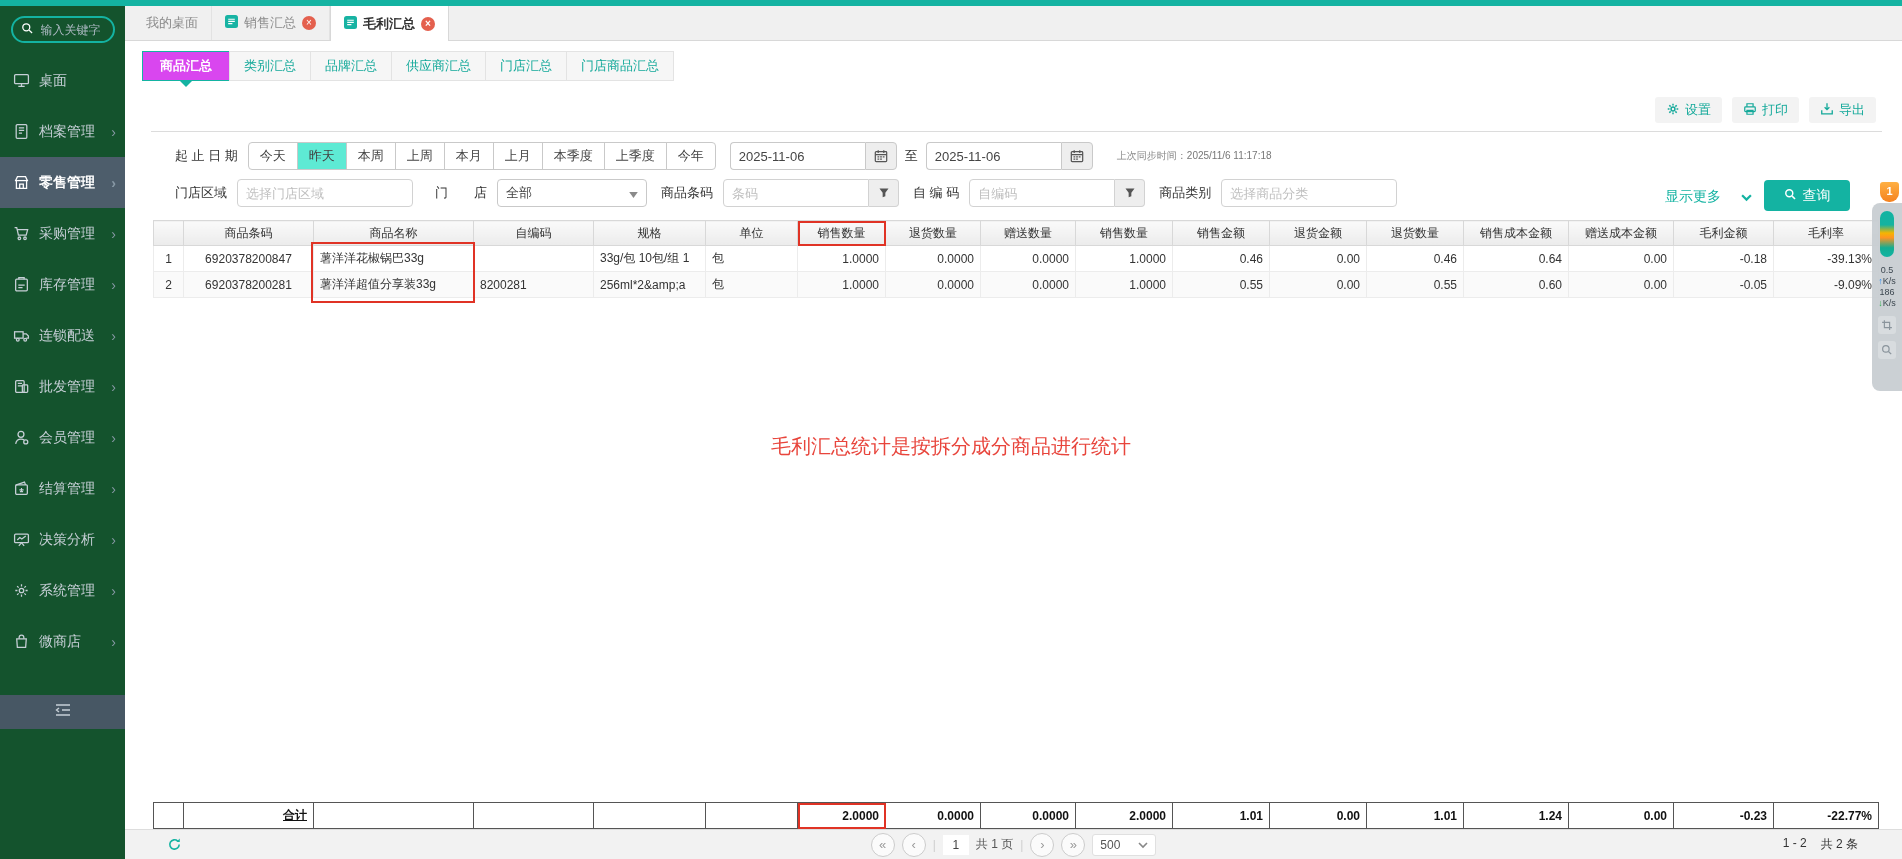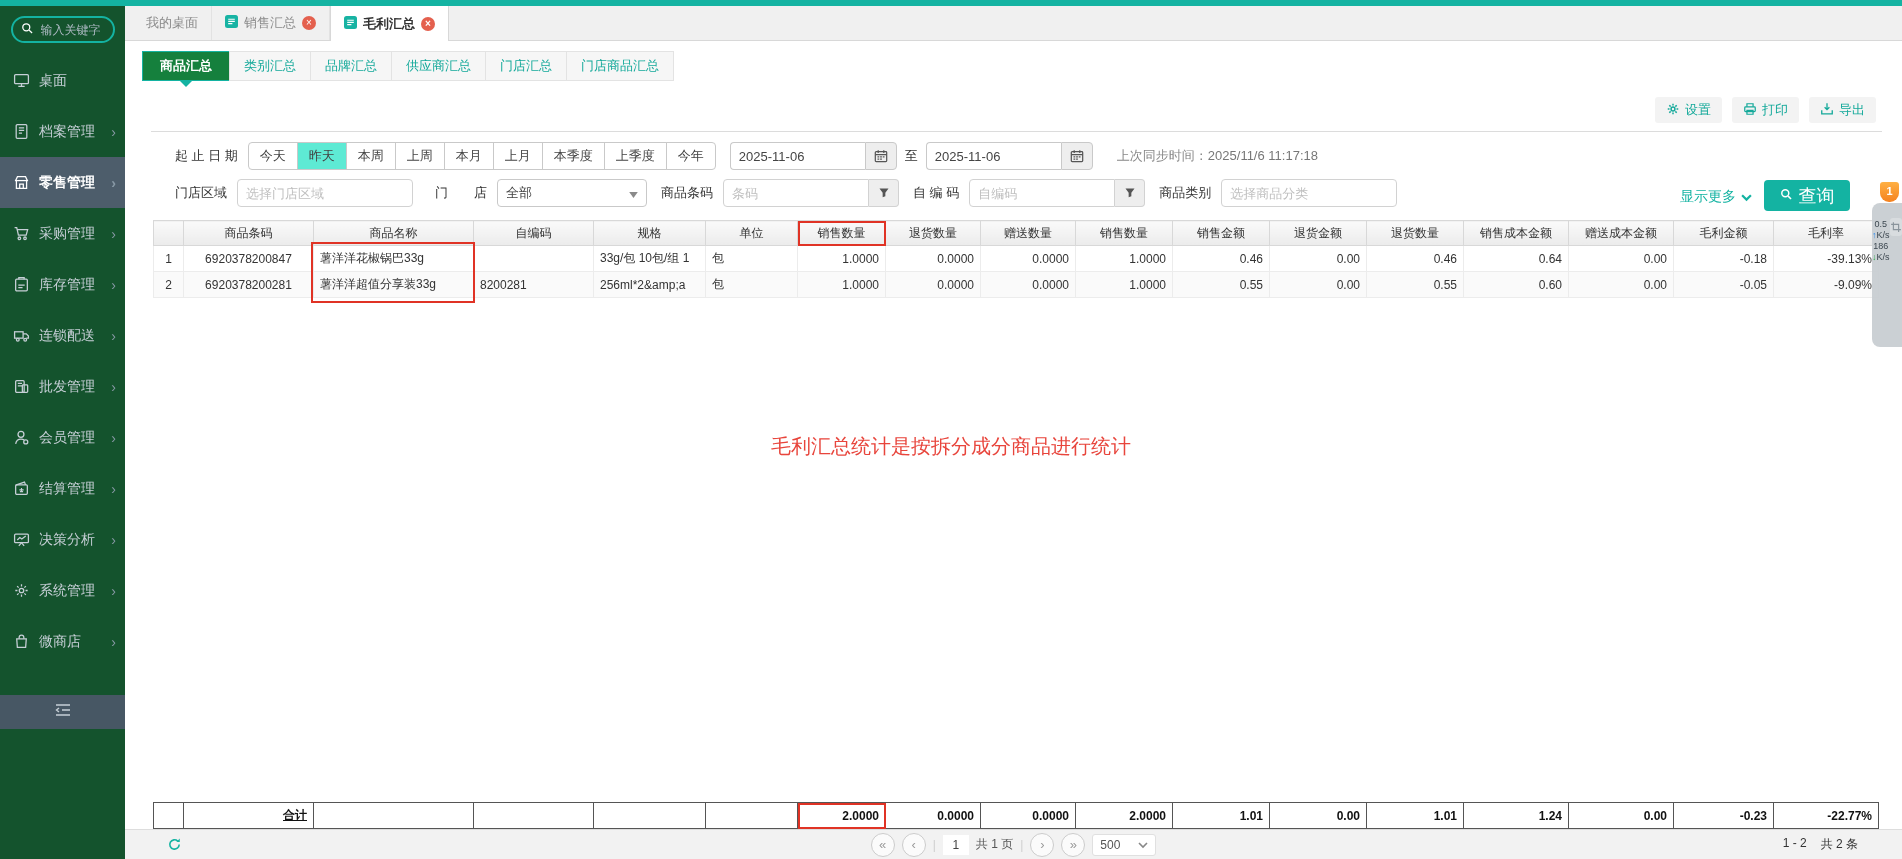--- a/index.html
+++ b/index.html
@@ -25,43 +25,43 @@
   .tabbar{height:34px;background:#f0f0f0;border-bottom:1px solid #d8d8d8;display:flex;align-items:stretch;padding-left:8px;}
   .tab{display:flex;align-items:center;gap:6px;padding:0 13px;font-size:13px;color:#8a8a8a;border-right:1px solid #e2e2e2;cursor:pointer;position:relative;}
   .tab .t-close{width:14px;height:14px;border-radius:50%;background:#e4604e;color:#fff;font-size:10px;line-height:14px;text-align:center;cursor:pointer;}
   .tab.active{background:#fff;color:#333;font-weight:bold;border-left:1px solid #d8d8d8;border-right:1px solid #d8d8d8;margin-bottom:-1px;}
   .tab.active::before{content:"";position:absolute;left:-1px;right:-1px;top:-6px;height:6px;background:#14b3a2;}
 
   
   .content{position:relative;height:818px;background:#fff;}
   .subtabs{display:inline-flex;margin:10px 0 0 18px;height:30px;position:relative;}
   .subtab{display:flex;align-items:center;padding:0 14px;background:#f6f6f6;border:1px solid #e3e3e3;margin-left:-1px;color:#14a99a;font-size:13px;cursor:pointer;position:relative;}
-  .subtab.active{background:#15803d;border-color:#14b3a2;color:#fff;font-weight:bold;padding:3px 17px;}
+  .subtab.active{background:#d946ef;border-color:#14b3a2;color:#fff;font-weight:bold;padding:3px 17px;}
   .subtab.active::after{content:"";position:absolute;left:50%;bottom:-7px;margin-left:-7px;border:7px solid transparent;border-top-color:#14b3a2;border-bottom:none;}
   .toolbar{position:absolute;top:56px;right:26px;display:flex;gap:10px;}
   .tool-btn{height:26px;display:flex;align-items:center;gap:5px;padding:0 11px;background:#f3f3f3;border-radius:3px;color:#14a99a;font-size:13px;cursor:pointer;}
   .divider{margin:50px 20px 0 26px;border-top:1px solid #dcdcdc;}
 
   .frow{display:flex;align-items:center;margin-left:50px;font-size:13px;color:#333;}
   .frow1{margin-top:10px;}
   .frow2{margin-top:9px;}
   .flabel{margin-right:10px;white-space:pre;}
   .presets{display:flex;}
   .preset{height:28px;padding:0 11px;background:#fff;border:1px solid #c9c9c9;margin-left:-1px;font-size:13px;color:#444;display:flex;align-items:center;cursor:pointer;}
   .preset:first-child{border-radius:4px 0 0 4px;margin-left:0;}
   .preset:last-child{border-radius:0 4px 4px 0;}
   .preset.active{background:#5eead4;}
   .dategrp{display:flex;align-items:center;margin-left:14px;}
   .dategrp input{width:118px;height:26px;border:1px solid #c9c9c9;border-right:none;border-radius:4px 0 0 4px;padding:0 8px;font-size:13px;color:#444;outline:none;}
   .cal-btn{width:32px;height:28px;background:#eee;border:1px solid #c9c9c9;border-radius:0 4px 4px 0;display:flex;align-items:center;justify-content:center;cursor:pointer;box-sizing:border-box;}
   .to-label{margin:0 8px;}
-  .sync{margin-left:24px;color:#888;font-size:13px;}
+  .sync{margin-left:24px;color:#888;font-size:10px;}
   .sync b{color:#777;font-weight:normal;}
-  .showmore{position:absolute;right:150px;top:147px;color:#14b3a2;font-size:14px;display:flex;align-items:center;gap:5px;cursor:pointer;}
-  .query-btn{position:absolute;right:52px;top:139px;width:86px;height:31px;background:#14b3a2;border-radius:4px;color:#fff;font-size:18px;display:flex;align-items:center;justify-content:center;gap:6px;cursor:pointer;}
+  .showmore{position:absolute;right:150px;top:147px;color:#14b3a2;font-size:14px;display:flex;align-items:center;gap:20px;cursor:pointer;}
+  .query-btn{position:absolute;right:52px;top:139px;width:86px;height:31px;background:#14b3a2;border-radius:4px;color:#fff;font-size:14px;display:flex;align-items:center;justify-content:center;gap:6px;cursor:pointer;}
 
   .txt{height:26px;border:1px solid #d2d2d2;border-radius:4px;padding:0 8px;font-size:13px;color:#444;outline:none;}
   .txt::placeholder{color:#bfbfbf;}
   .grp{display:flex;align-items:center;}
   .funnel-btn{width:30px;height:28px;background:#eee;border:1px solid #d2d2d2;border-left:none;border-radius:0 4px 4px 0;display:flex;align-items:center;justify-content:center;cursor:pointer;box-sizing:border-box;}
   .grp .txt{border-radius:4px 0 0 4px;}
   .sel{width:150px;height:28px;border:1px solid #c9c9c9;border-radius:4px;background:#fff;display:flex;align-items:center;justify-content:space-between;padding:0 8px;font-size:13px;color:#444;cursor:pointer;box-sizing:border-box;}
   .gap{width:22px;}
   .gap-s{width:14px;}
 
@@ -83,21 +83,21 @@
   .pg-refresh{margin-left:42px;display:flex;align-items:center;cursor:pointer;}
   .pg-center{position:absolute;left:0;right:0;display:flex;align-items:center;justify-content:center;gap:7px;}
   .pg-btn{width:22px;height:22px;border-radius:50%;border:1px solid #ccc;background:#fbfbfb;color:#9a9a9a;display:flex;align-items:center;justify-content:center;font-size:13px;cursor:pointer;line-height:1;}
   .pg-sep{color:#cfcfcf;}
   .pg-input{width:26px;height:20px;background:#fff;text-align:center;line-height:20px;color:#444;}
   .pg-size{width:64px;height:22px;background:#fff;border:1px solid #e0e0e0;border-radius:3px;display:flex;align-items:center;justify-content:space-between;padding:0 7px;color:#555;cursor:pointer;box-sizing:border-box;}
   .pg-right{margin-left:auto;margin-right:44px;color:#333;display:flex;gap:14px;}
 
   
   .ovl-badge{position:absolute;top:182px;right:3px;width:19px;height:20px;background:linear-gradient(#ffb043,#f58220);border-radius:3px 3px 9px 9px;color:#fff;font-size:11px;font-weight:bold;text-align:center;line-height:19px;z-index:60;}
-  .ovl{position:absolute;top:203px;right:0;width:30px;height:144px;background:rgba(199,204,209,.93);border-radius:8px 0 0 8px;z-index:55;display:flex;flex-direction:row;align-items:flex-start;padding-top:8px;box-sizing:border-box;}
+  .ovl{position:absolute;top:203px;right:0;width:30px;height:188px;background:rgba(199,204,209,.93);border-radius:8px 0 0 8px;z-index:55;display:flex;flex-direction:column;align-items:center;padding-top:8px;box-sizing:border-box;}
   .ovl-capsule{width:14px;height:46px;border-radius:8px;background:linear-gradient(180deg,#12b3a2 0%,#15b3a0 30%,#f6b500 48%,#ff9422 58%,#13ad92 80%,#12b3a2 100%);}
   .ovl-speed{margin-top:8px;text-align:center;font-size:9px;color:#3c4750;line-height:11px;}
   .ovl-up{color:#2d8cf0;} .ovl-down{color:#2eaf4d;}
   .ovl-ic{margin-top:7px;width:18px;height:18px;background:#d8dcdf;border-radius:3px;display:flex;align-items:center;justify-content:center;cursor:pointer;}
 </style>
 </head>
 <body>
 
 <div class="page">
   <div class="topstrip"></div>

